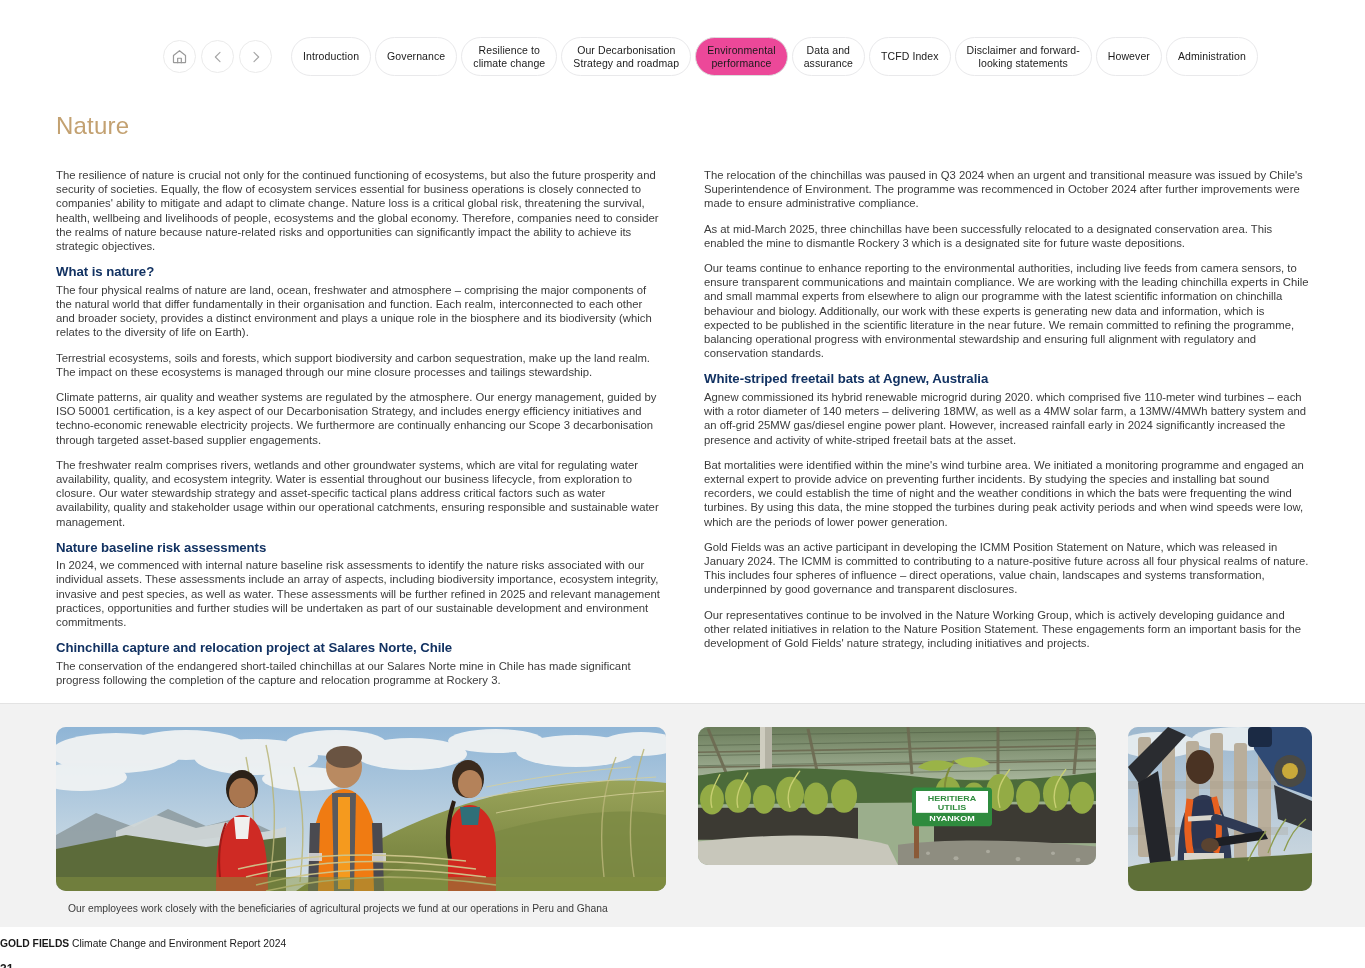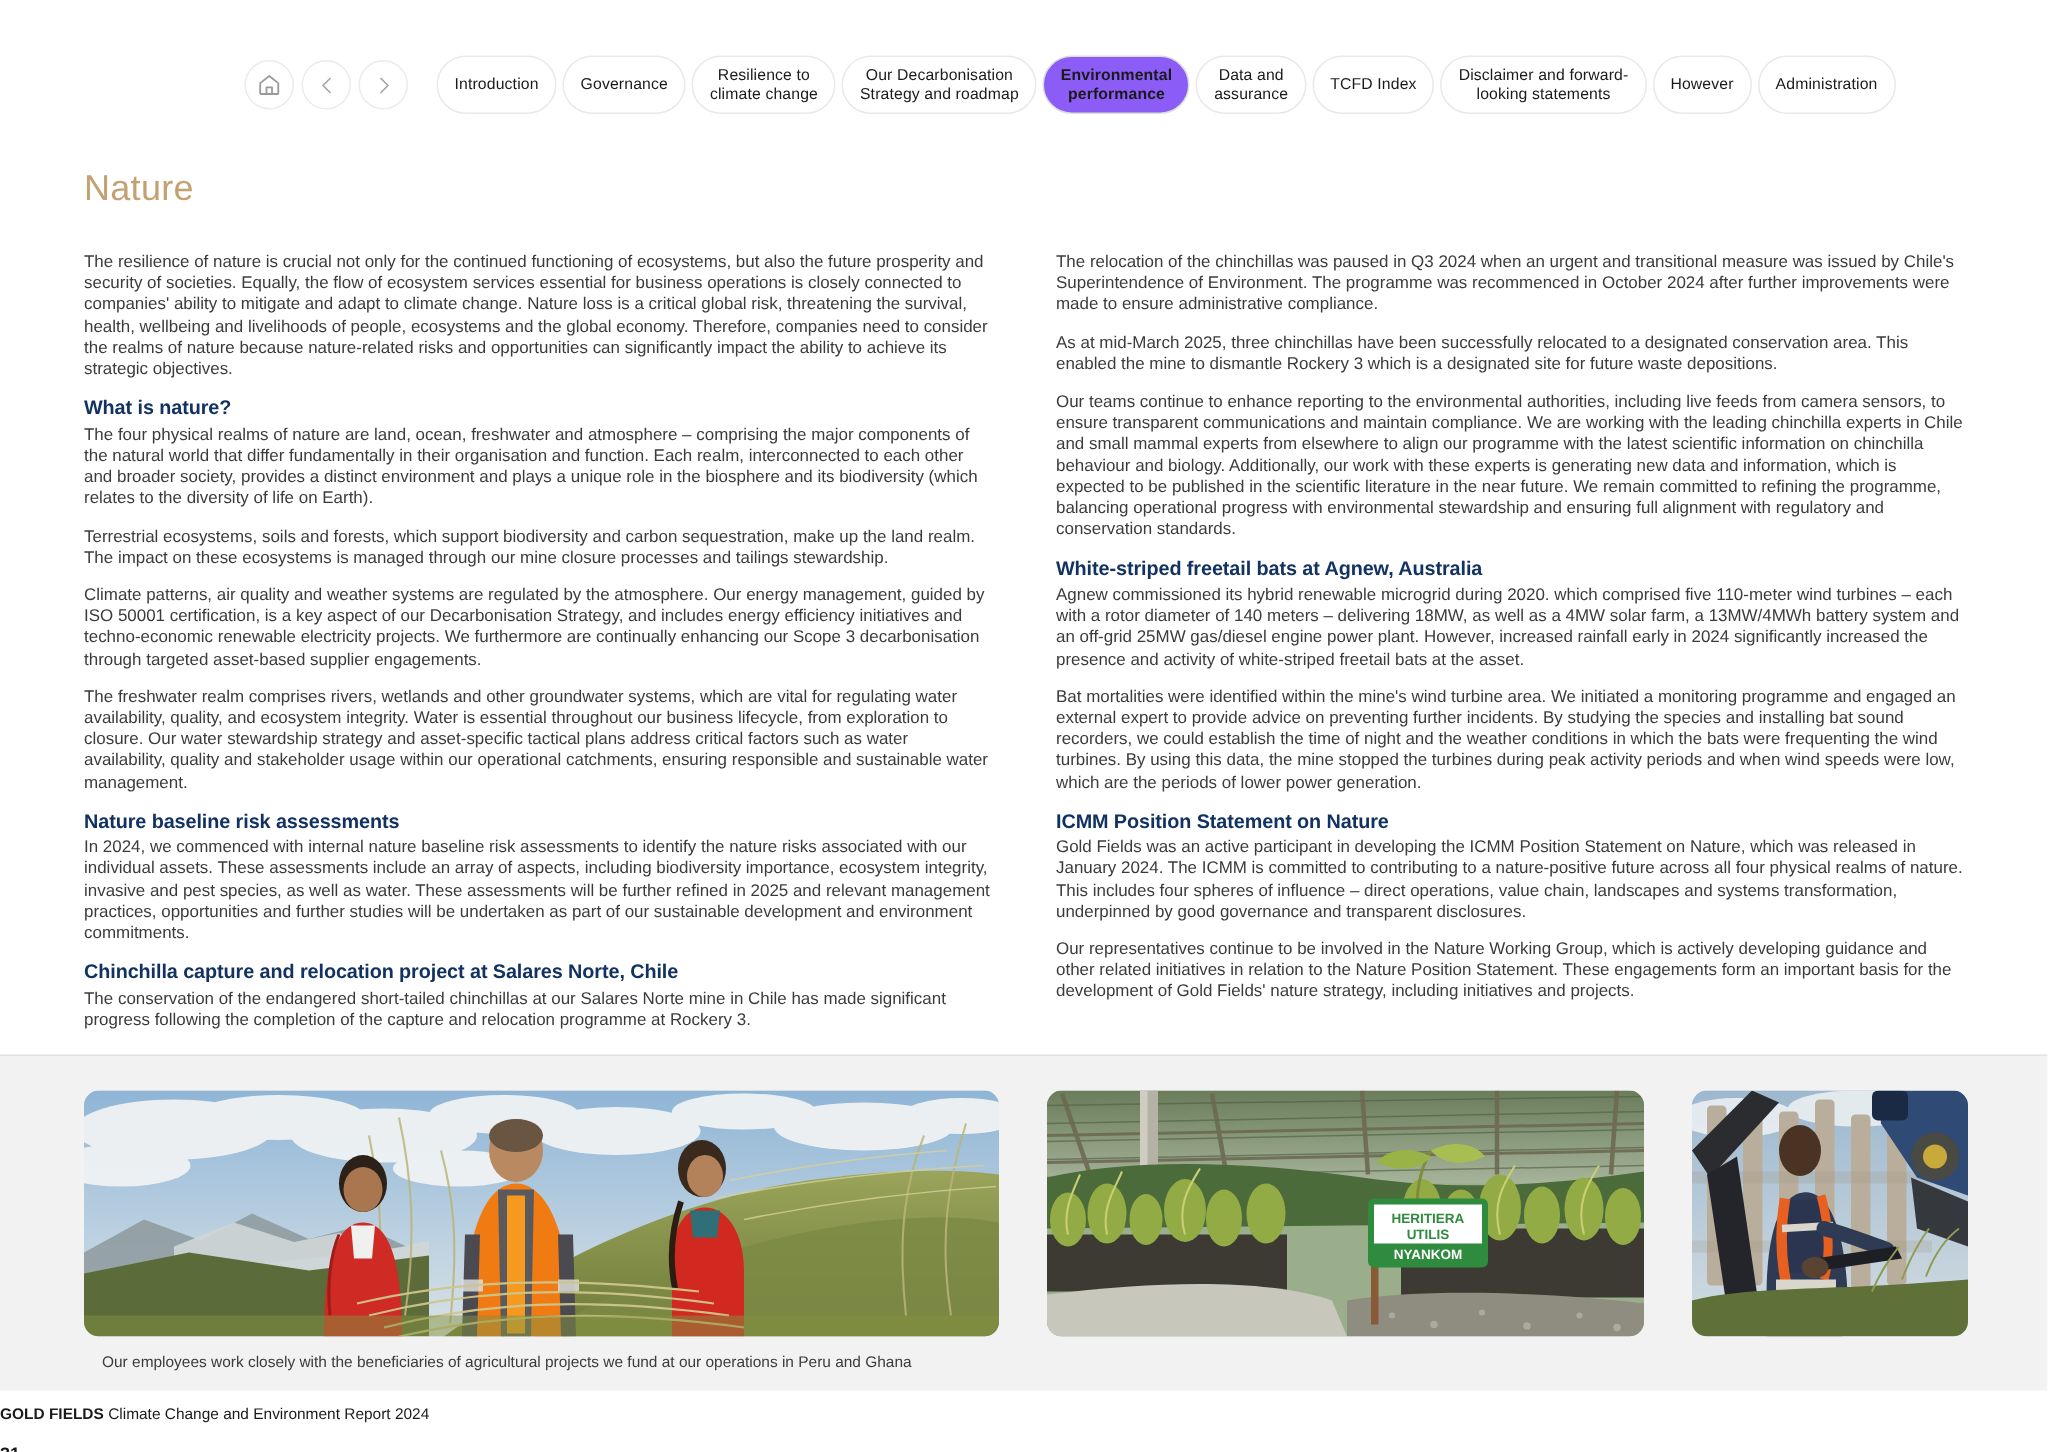--- a/index.html
+++ b/index.html
@@ -35,23 +35,23 @@
     justify-content: center;
     text-align: center;
     padding: 0 11px;
     font-size: 10.5px;
     line-height: 12.5px;
     color: #1a1a1a;
     white-space: pre-line;
     letter-spacing: .1px;
   }
   .nav-pill.active {
-    background: #8b5cf6;
+    background: #ec4899;
     border-color: #dcdcdc;
-    font-weight: bold;
+    font-weight: normal;
   }
   .nav-icon-btn {
     width: 33px; height: 33px;
     min-width: 33px;
     border: 1px solid #ebebeb;
     border-radius: 50%;
     background: #ffffff;
     display: flex;
     align-items: center;
     justify-content: center;
@@ -110,21 +110,21 @@
     display: flex;
     gap: 32px;
   }
   .photo {
     border-radius: 10px;
     overflow: hidden;
     position: relative;
     background: #cfd4d8;
   }
   .photo-1 { width: 610px; height: 164px; }
-  .photo-2 { width: 398px; height: 164px; }
+  .photo-2 { width: 398px; height: 138px; }
   .photo-3 { width: 184px; height: 164px; }
   .photo svg { display: block; width: 100%; height: 100%; }
 
   .caption {
     position: absolute;
     left: 68px; top: 887px;
     font-size: 10.3px;
     color: #3b3b3b;
   }
 
@@ -212,21 +212,20 @@
       <p>The conservation of the endangered short-tailed chinchillas at our Salares Norte mine in Chile has made significant progress following the completion of the capture and relocation programme at Rockery 3.</p>
     </div>
 
     <div class="col">
       <p>The relocation of the chinchillas was paused in Q3 2024 when an urgent and transitional measure was issued by Chile's Superintendence of Environment. The programme was recommenced in October 2024 after further improvements were made to ensure administrative compliance.</p>
       <p>As at mid-March 2025, three chinchillas have been successfully relocated to a designated conservation area. This enabled the mine to dismantle Rockery 3 which is a designated site for future waste depositions.</p>
       <p>Our teams continue to enhance reporting to the environmental authorities, including live feeds from camera sensors, to ensure transparent communications and maintain compliance. We are working with the leading chinchilla experts in Chile and small mammal experts from elsewhere to align our programme with the latest scientific information on chinchilla behaviour and biology. Additionally, our work with these experts is generating new data and information, which is expected to be published in the scientific literature in the near future. We remain committed to refining the programme, balancing operational progress with environmental stewardship and ensuring full alignment with regulatory and conservation standards.</p>
       <h3>White-striped freetail bats at Agnew, Australia</h3>
       <p>Agnew commissioned its hybrid renewable microgrid during 2020. which comprised five 110-meter wind turbines – each with a rotor diameter of 140 meters – delivering 18MW, as well as a 4MW solar farm, a 13MW/4MWh battery system and an off-grid 25MW gas/diesel engine power plant. However, increased rainfall early in 2024 significantly increased the presence and activity of white-striped freetail bats at the asset.</p>
       <p>Bat mortalities were identified within the mine's wind turbine area. We initiated a monitoring programme and engaged an external expert to provide advice on preventing further incidents. By studying the species and installing bat sound recorders, we could establish the time of night and the weather conditions in which the bats were frequenting the wind turbines. By using this data, the mine stopped the turbines during peak activity periods and when wind speeds were low, which are the periods of lower power generation.</p>
-      <h3>ICMM Position Statement on Nature</h3>
       <p>Gold Fields was an active participant in developing the ICMM Position Statement on Nature, which was released in January 2024. The ICMM is committed to contributing to a nature-positive future across all four physical realms of nature. This includes four spheres of influence – direct operations, value chain, landscapes and systems transformation, underpinned by good governance and transparent disclosures.</p>
       <p>Our representatives continue to be involved in the Nature Working Group, which is actively developing guidance and other related initiatives in relation to the Nature Position Statement. These engagements form an important basis for the development of Gold Fields' nature strategy, including initiatives and projects.</p>
     </div>
   </div>
 
   <div class="grey-band"></div>
 
   <div class="photo-row">
 
     <div class="photo photo-1">

